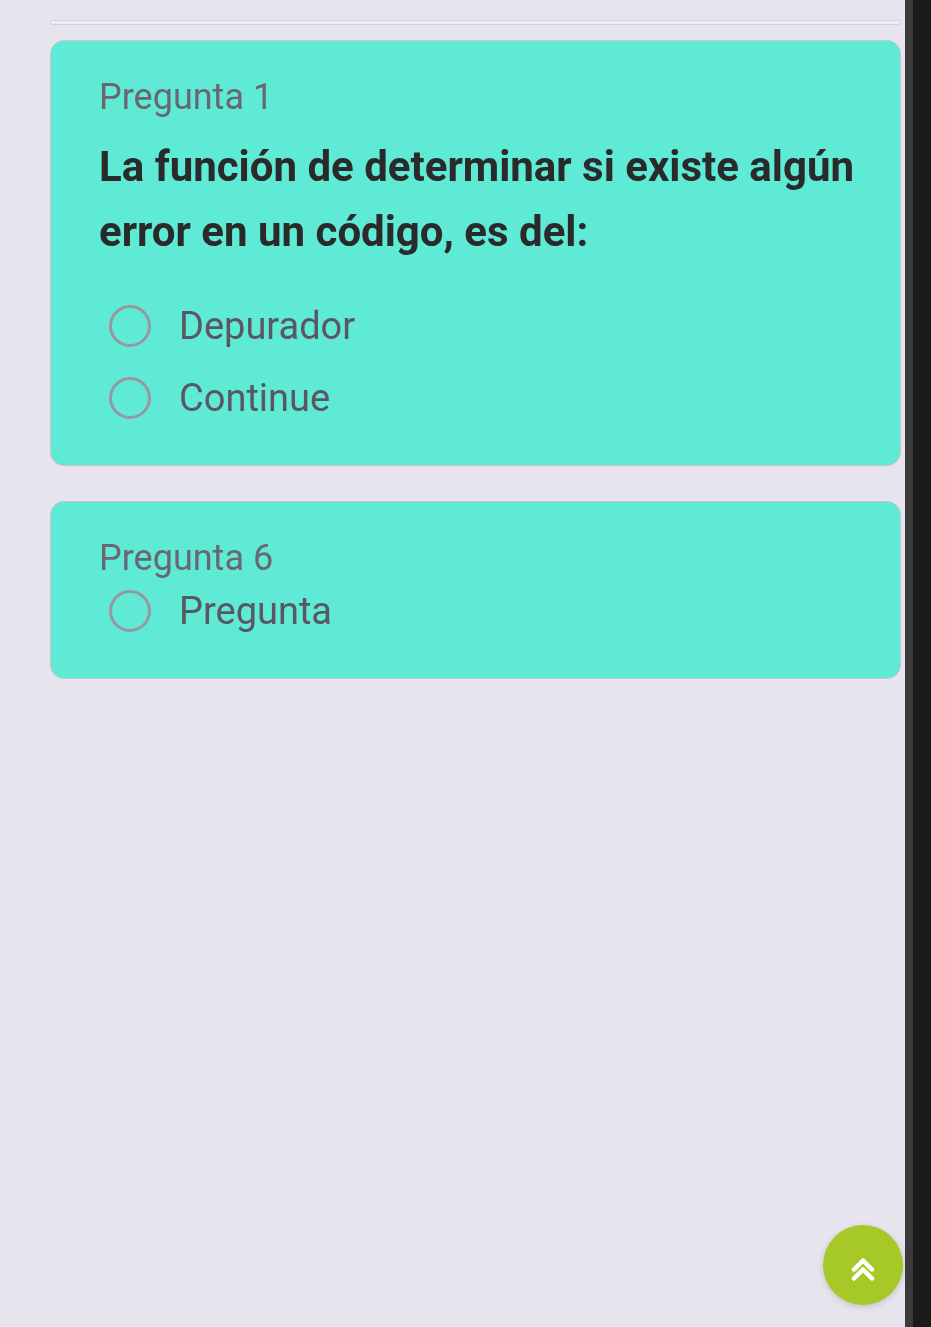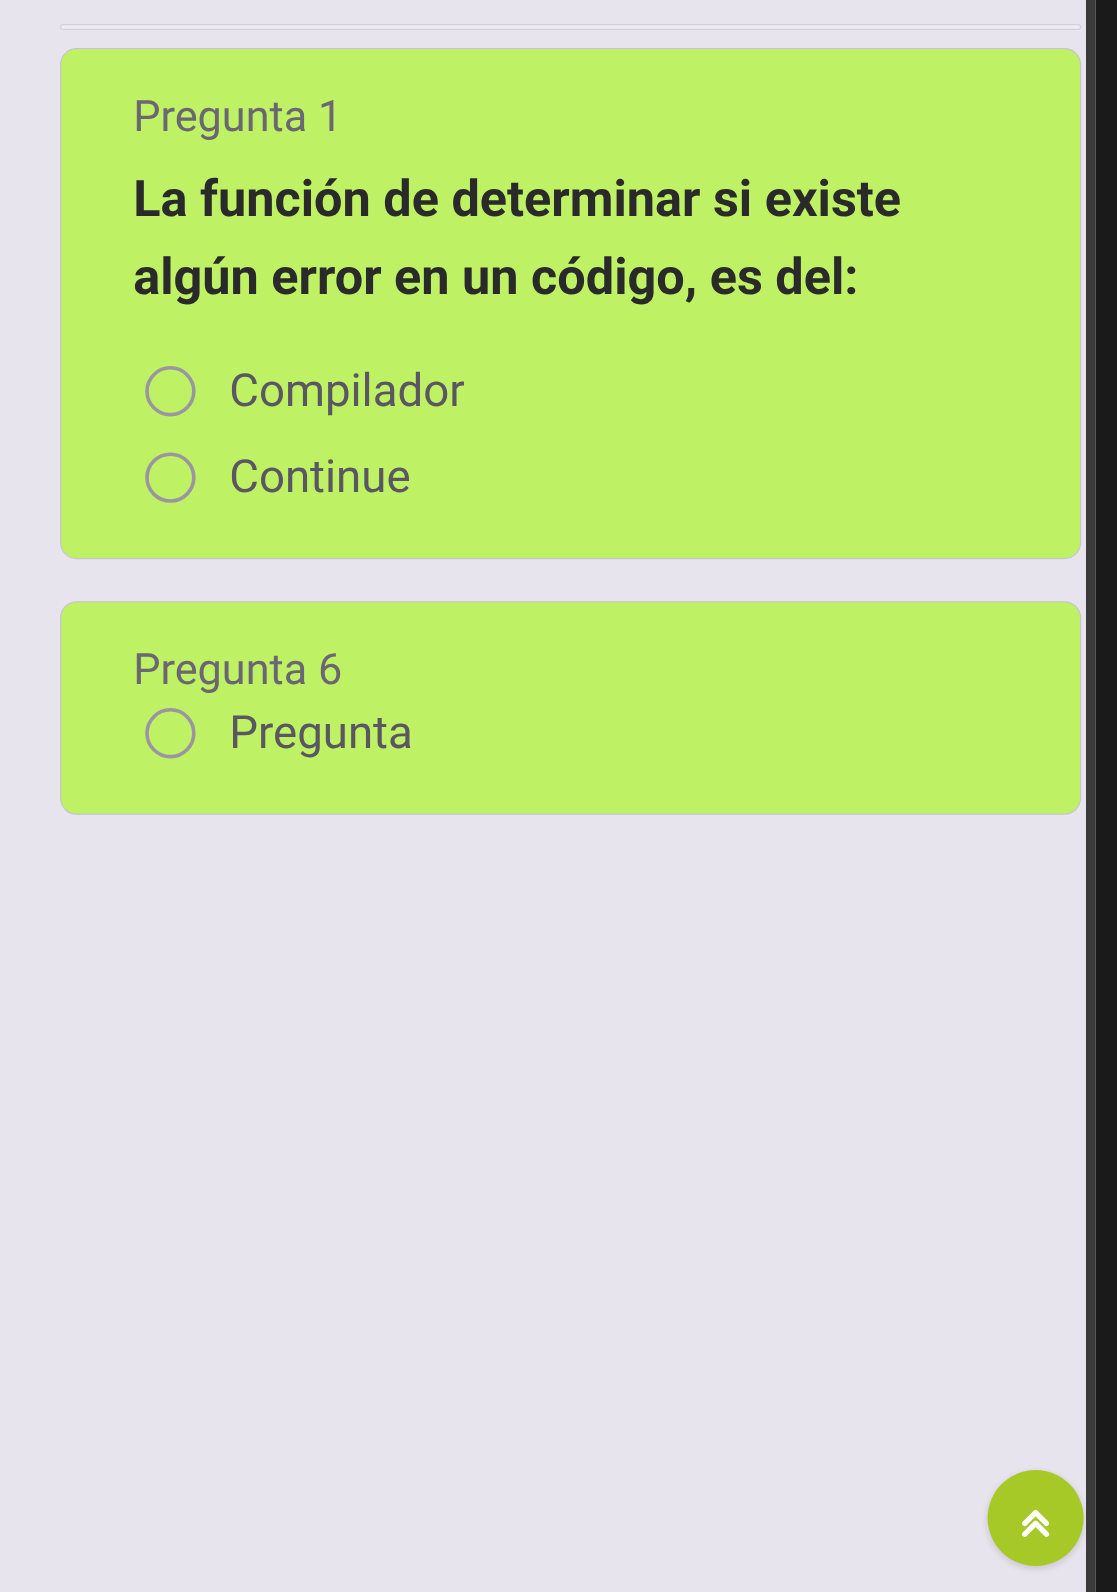--- a/index.html
+++ b/index.html
@@ -18,24 +18,24 @@
     }
     .partial-card-top {
       background: #f5f2f8;
       border: 1px solid #c8c4ce;
       border-radius: 12px;
       height: 5px;
       margin-bottom: 15px;
       opacity: 0.6;
     }
     .question-card {
-      background: #bef264;
+      background: #5eead4;
       border: 1px solid #c8c4ce;
       border-radius: 14px;
-      padding: 35px 40px 45px 60px;
+      padding: 35px 40px 45px 48px;
       margin-bottom: 35px;
     }
     .question-number {
       font-size: 36px;
       color: #6a6772;
       font-weight: 400;
       margin-bottom: 10px;
     }
     .question-text {
       font-size: 42px;
@@ -109,21 +109,21 @@
 <body>
 
 <div class="partial-card-top"></div>
 
 <div class="question-card">
   <div class="question-number">Pregunta 1</div>
   <div class="question-text">La función de determinar si existe algún error en un código, es del:</div>
   <div class="options">
     <div class="option">
       <div class="radio-circle"></div>
-      <span class="option-label">Compilador</span>
+      <span class="option-label">Depurador</span>
     </div>
     <div class="option">
       <div class="radio-circle"></div>
       <span class="option-label">Continue</span>
     </div>
   </div>
 </div>
 
 <div class="question-card">
   <div class="question-number">Pregunta 6</div>

